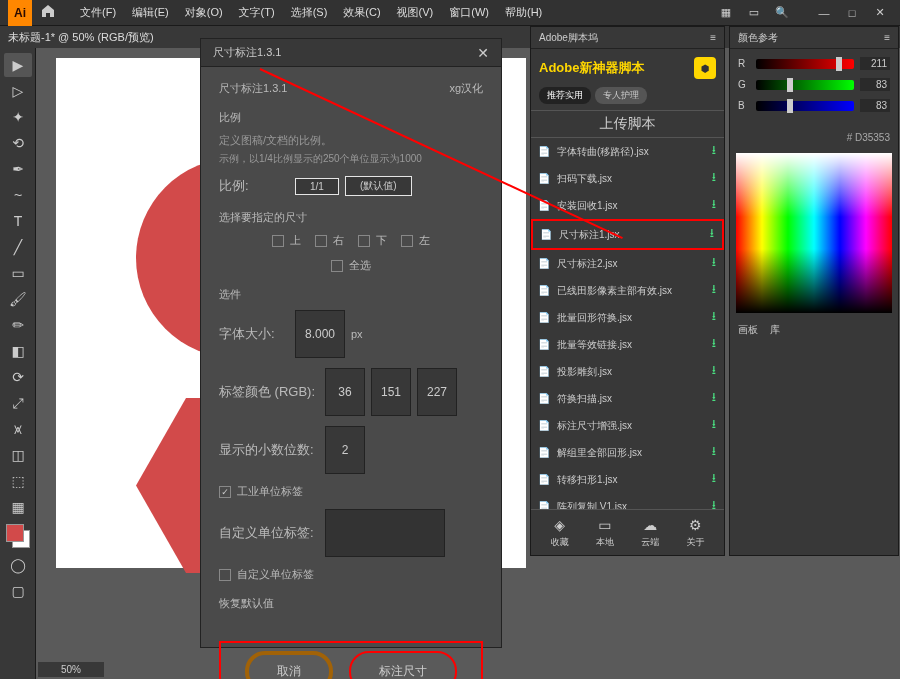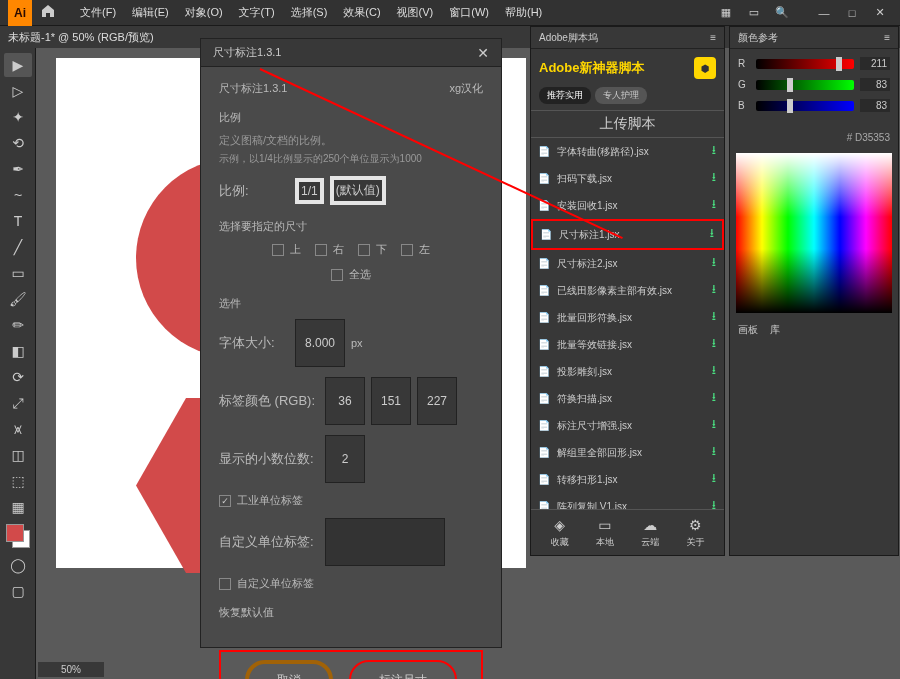--- a/index.html
+++ b/index.html
@@ -33,21 +33,21 @@
     .zoom-status { position: absolute; bottom: 2px; left: 2px; background: #383838; padding: 2px 23px; font-size: 10px; color: #ccc; }
     .desktop-bg { position: absolute; left: 0; right: 0; bottom: 0; height: 110px; background: linear-gradient(180deg, #c5dce8 0%, #a8c8d8 100%); z-index: -1; }
     
     .dialog { position: absolute; left: 200px; top: 38px; width: 302px; height: 610px; background: #4a4a4a; border: 1px solid #222; z-index: 100; }
     .dialog-title { height: 28px; background: #383838; display: flex; align-items: center; padding: 0 12px; justify-content: space-between; border-bottom: 1px solid #222; }
     .dialog-close { cursor: pointer; font-size: 14px; }
     .dialog-body { padding: 14px 18px; color: #bbb; }
     .dialog-row { margin-bottom: 10px; display: flex; align-items: center; gap: 6px; flex-wrap: wrap; }
     .dialog-section { font-size: 11px; margin-top: 14px; margin-bottom: 8px; }
     .dialog-label { font-size: 13px; min-width: 70px; }
-    .dialog-select { background: #383838; color: #ccc; border: 4px solid #e5e5e5; padding: 2px 2px; font-size: 12px; }
+    .dialog-select { background: #383838; color: #ccc; border: 1px solid #e5e5e5; padding: 2px 14px; font-size: 10px; }
     .dialog-input { background: #383838; color: #ccc; border: 1px solid #222; padding: 16px 6px; font-size: 12px; width: 40px; text-align: center; }
     .dialog-check { display: flex; align-items: center; gap: 6px; font-size: 11px; }
     .checkbox { width: 12px; height: 12px; border: 1px solid #888; display: inline-flex; align-items: center; justify-content: center; font-size: 9px; }
     .checkbox.checked::after { content: '✓'; color: #ccc; }
     .dialog-buttons { display: flex; justify-content: center; gap: 16px; margin-top: 30px; }
     .dialog-btn { padding: 8px 28px; border: 4px solid #a16207; border-radius: 20px; cursor: pointer; font-size: 12px; background: transparent; color: #ccc; }
     .highlight-red { border: 2px solid red; }
     
     .right-panels { position: absolute; right: 0; top: 26px; width: 370px; height: 530px; display: flex; gap: 4px; }
     

